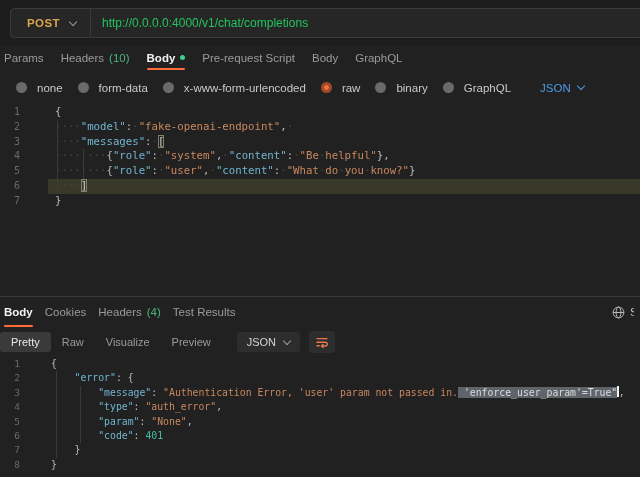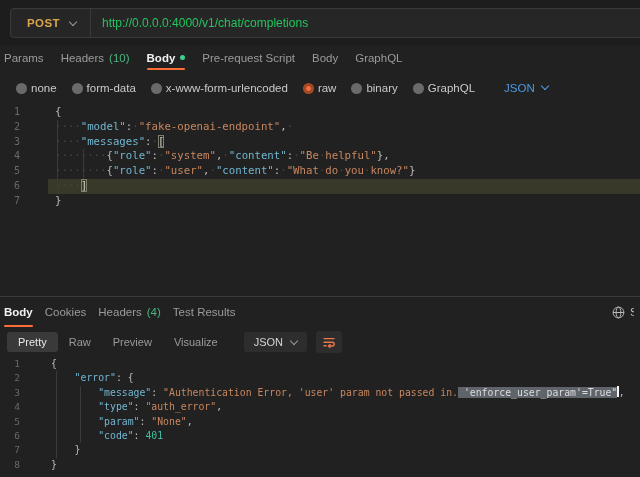--- a/index.html
+++ b/index.html
@@ -33,21 +33,21 @@
   .req-tabs{height:25px;display:flex;align-items:stretch;padding-left:4px;gap:17px;font-size:11.5px;}
   .tab{color:#9b9b9b;position:relative;display:flex;align-items:center;gap:5px;cursor:pointer;white-space:nowrap;}
   .tab.active{color:#f2f2f2;font-weight:bold;}
   .req-tabs .tab.active::after,.resp-tabs .tab.active::after{
     content:"";position:absolute;left:0;right:0;bottom:0;height:2px;background:#ff6c37;border-radius:1px;
   }
   .badge{color:#49b57f;}
   .tabdot{width:5px;height:5px;border-radius:50%;background:#3fcf8e;flex:none;}
   
   .body-type-row{height:35px;display:flex;align-items:center;padding-left:16px;gap:15px;font-size:11.5px;color:#c9c9c9;}
-  .radio-item{display:flex;align-items:flex-end;gap:4px;cursor:pointer;white-space:nowrap;}
+  .radio-item{display:flex;align-items:flex-start;gap:10px;cursor:pointer;white-space:nowrap;}
   .radio{width:11px;height:11px;border-radius:50%;background:#6a6a6a;flex:none;}
   .radio.sel{background:radial-gradient(circle,#f07046 0 2.2px,#a34a24 2.3px 5.5px);}
   .raw-lang{margin-left:14px;color:#4c9ae8;display:flex;gap:7px;align-items:center;cursor:pointer;}
   
   .editor{font-family:"DejaVu Sans Mono",monospace;position:relative;overflow:hidden;}
   .req-editor{height:191px;font-size:10.7px;}
   .resp-editor{height:120px;font-size:9.8px;}
   .cl{display:flex;white-space:pre;}
   .req-editor .cl{height:14.8px;line-height:14.8px;}
   .resp-editor .cl{height:14.4px;line-height:14.4px;}
@@ -65,21 +65,21 @@
   .tbrk{outline:1px solid #80806e;outline-offset:-1px;color:#d8d8c8;}
   .tsel{background:#5f646b;color:#dcdcdc;}
   .caret{display:inline-block;width:1.5px;height:11px;background:#f5f5f5;vertical-align:text-bottom;margin-bottom:1px;}
   .guide{position:absolute;width:1px;background:#3a3a3a;}
   
   .resp-section{border-top:1px solid #3a3a3a;}
   .resp-tabs{height:30px;display:flex;align-items:stretch;padding:0 6px 0 4px;gap:12px;font-size:11.5px;}
   .resp-tabs-right{margin-left:auto;display:flex;align-items:center;gap:5px;}
   .sliver{width:4px;overflow:hidden;color:#c0c0c0;font-size:11.5px;flex:none;}
   .icon-btn{display:flex;align-items:center;justify-content:center;cursor:pointer;}
-  .resp-toolbar{height:30px;display:flex;align-items:center;padding-left:7px;font-size:11px;}
+  .resp-toolbar{height:30px;display:flex;align-items:center;font-size:11px;}
   .seg{padding:4px 11px;color:#9b9b9b;border-radius:3px;cursor:pointer;}
   .seg.active{background:#3a3a3a;color:#e8e8e8;}
   .dd{margin-left:15px;background:#2d2d2d;border-radius:3px;padding:4px 10px;display:flex;gap:8px;align-items:center;color:#d5d5d5;cursor:pointer;}
   .wrap-btn{margin-left:9px;background:#2d2d2d;border-radius:3px;width:26px;height:22px;flex:none;}
 </style>
 </head>
 <body>
 
 <div>
 
@@ -182,22 +182,22 @@
               <line x1="1.1" y1="6.5" x2="11.9" y2="6.5"></line>
             </svg>
           </span>
           <span class="sliver">S</span>
         </div>
       </div>
 
     <div class="resp-toolbar" id="resp-toolbar">
         <div class="seg active">Pretty</div>
         <div class="seg">Raw</div>
+        <div class="seg">Visualize</div>
         <div class="seg">Preview</div>
-        <div class="seg">Visualize</div>
         <div class="dd">
           <span>JSON</span>
           <span class="chev"></span>
         </div>
         <div class="wrap-btn icon-btn">
           <svg width="14" height="14" viewBox="0 0 14 14" fill="none" stroke="#e8784a" stroke-width="1.4" stroke-linecap="round" stroke-linejoin="round">
             <path d="M2 3.6h10"></path>
             <path d="M2 7.2h8.3a1.9 1.9 0 0 1 0 3.8H6.6"></path>
             <path d="M8.1 9.6 6.4 11l1.7 1.4"></path>
             <path d="M2 10.8h2.2"></path>

